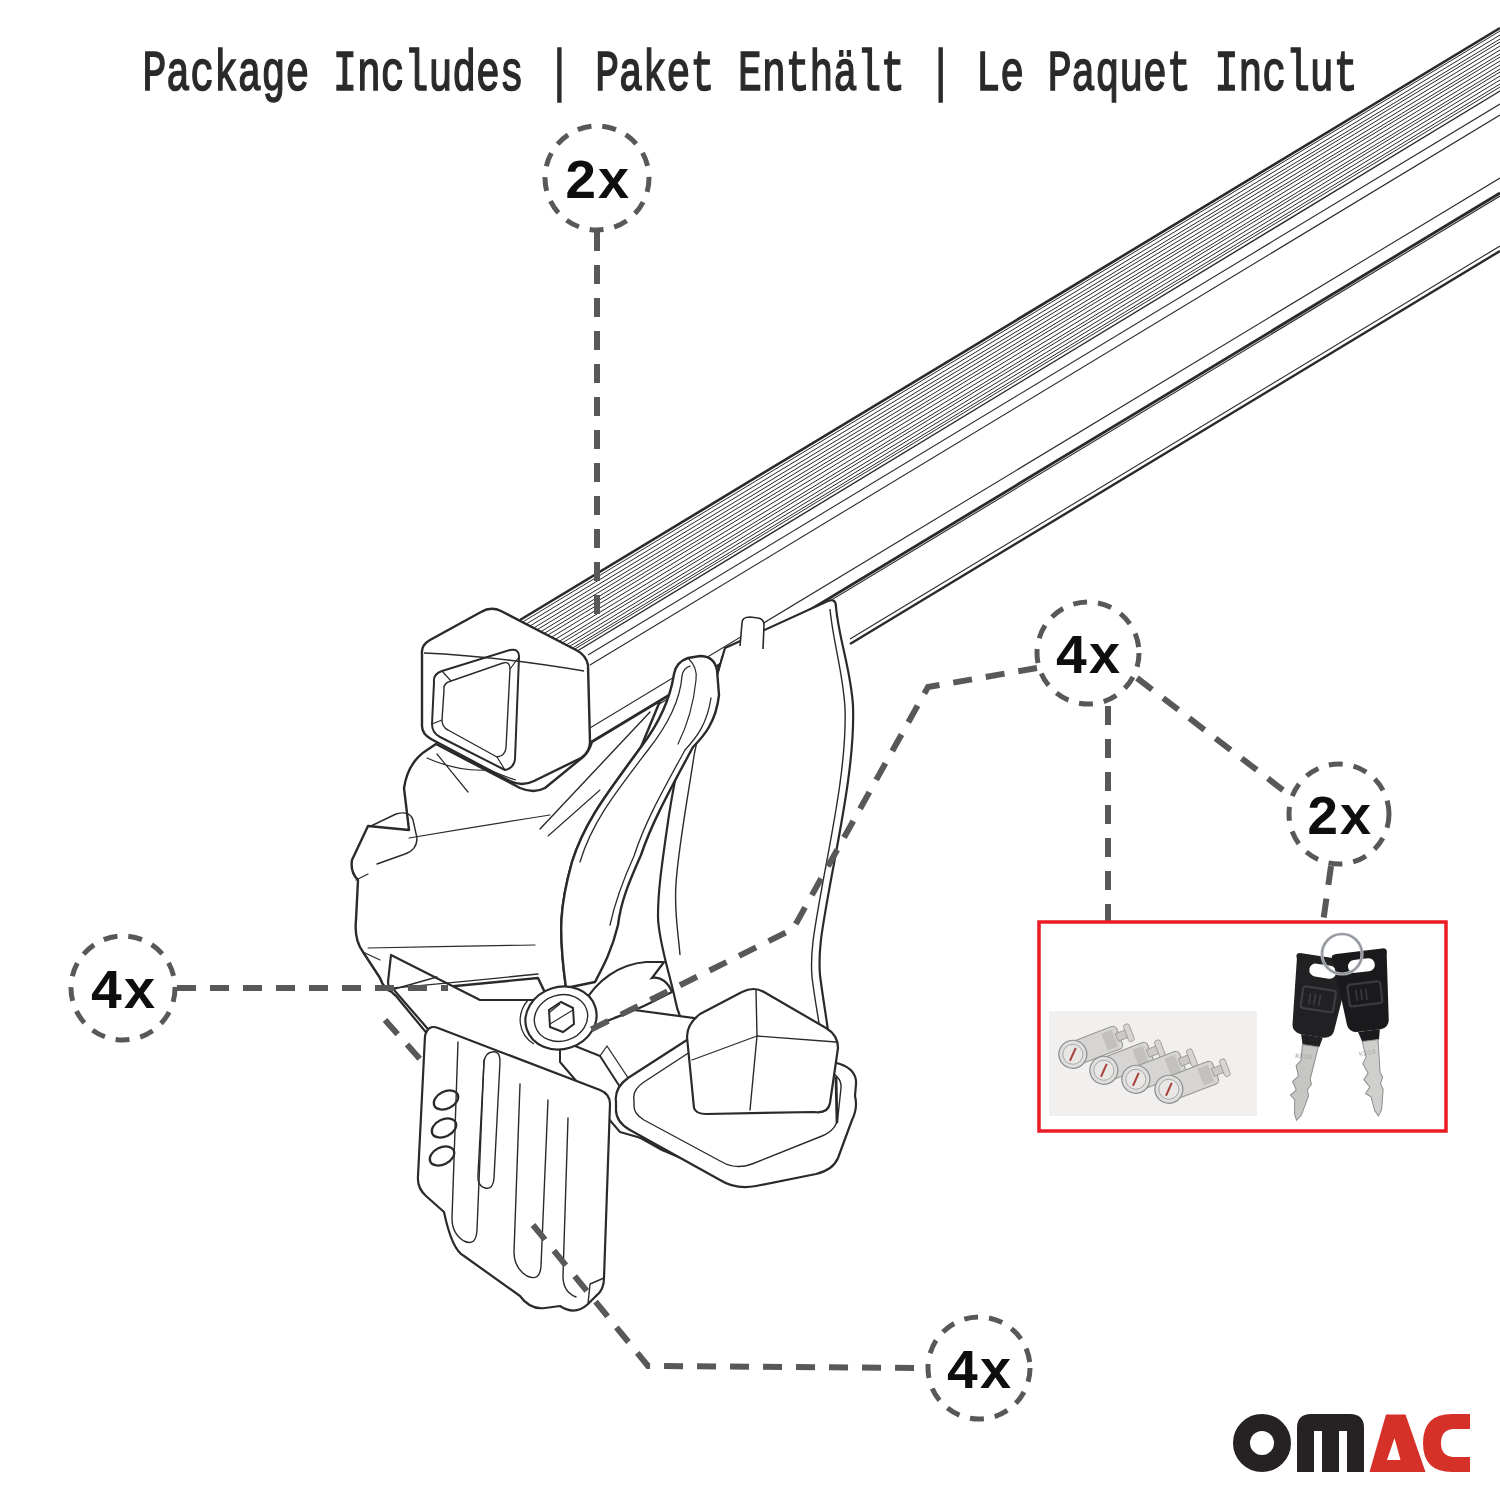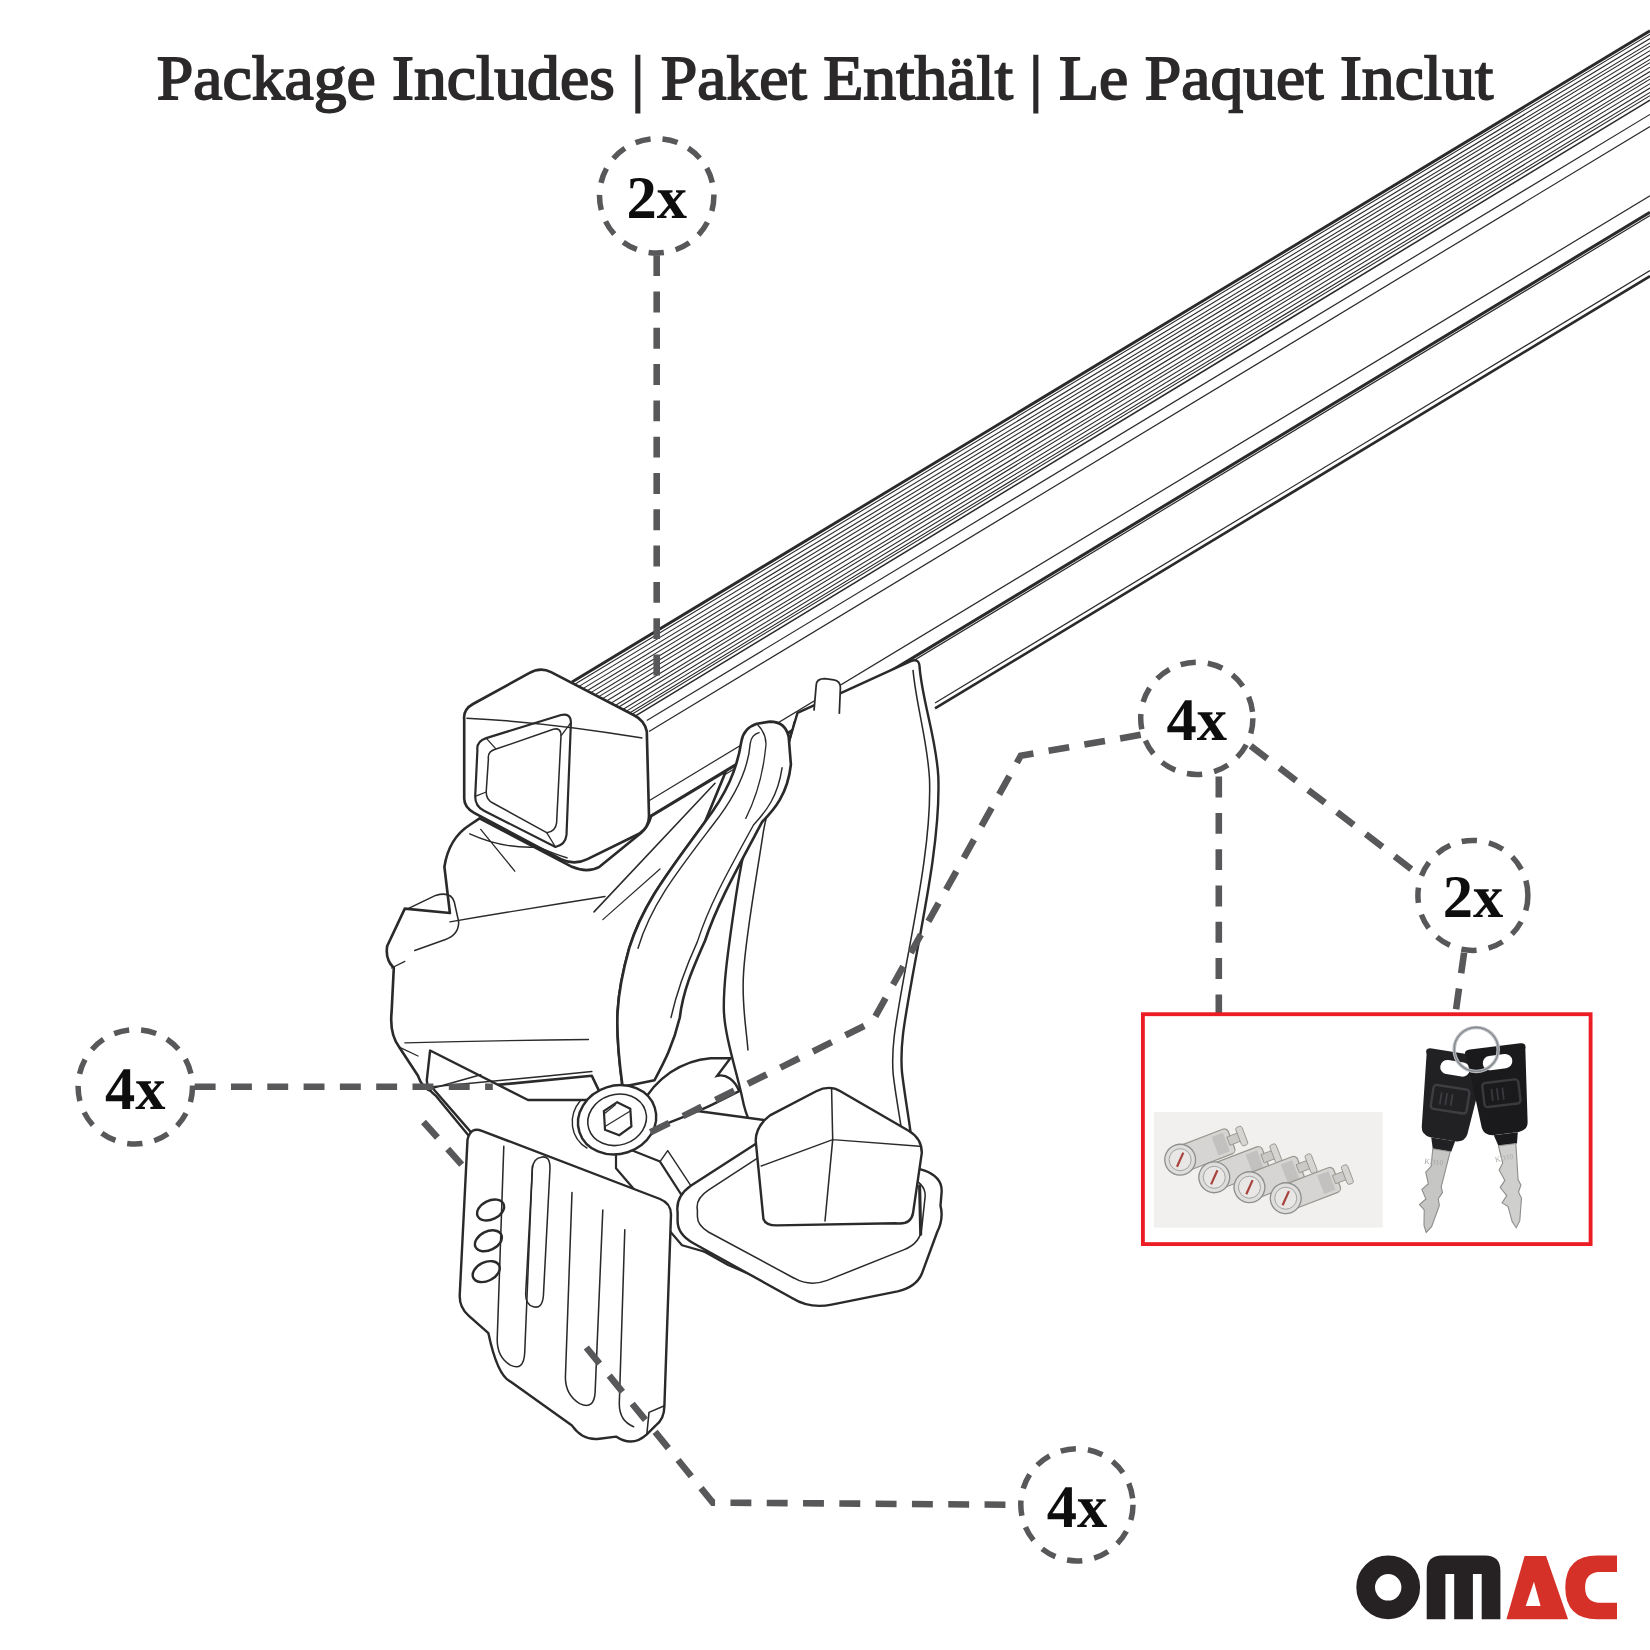--- a/index.html
+++ b/index.html
@@ -1,17 +1,17 @@
 <!DOCTYPE html>
 <html><head>
 <meta charset="utf-8">
 <style>
   html,body{margin:0;padding:0;background:#ffffff;}
   .page{position:relative;width:1500px;height:1500px;background:#fff;overflow:hidden;
-        font-family:Liberation Serif, serif;}
+        font-family:Liberation Mono, monospace;}
   svg{position:absolute;left:0;top:0;}
 </style>
 </head>
 <body>
 <div class="page">
 <svg width="1500" height="1500" viewBox="0 0 1500 1500">
 
   <text x="750" y="90" text-anchor="middle" font-size="57" font-weight="normal" fill="#2b2929" stroke="#2b2929" stroke-width="1.6" textLength="1215" lengthAdjust="spacingAndGlyphs">Package Includes | Paket Enthält | Le Paquet Inclut</text>
 
   <g id="bar" stroke="#2a2a2a" fill="none" stroke-width="1.1">

